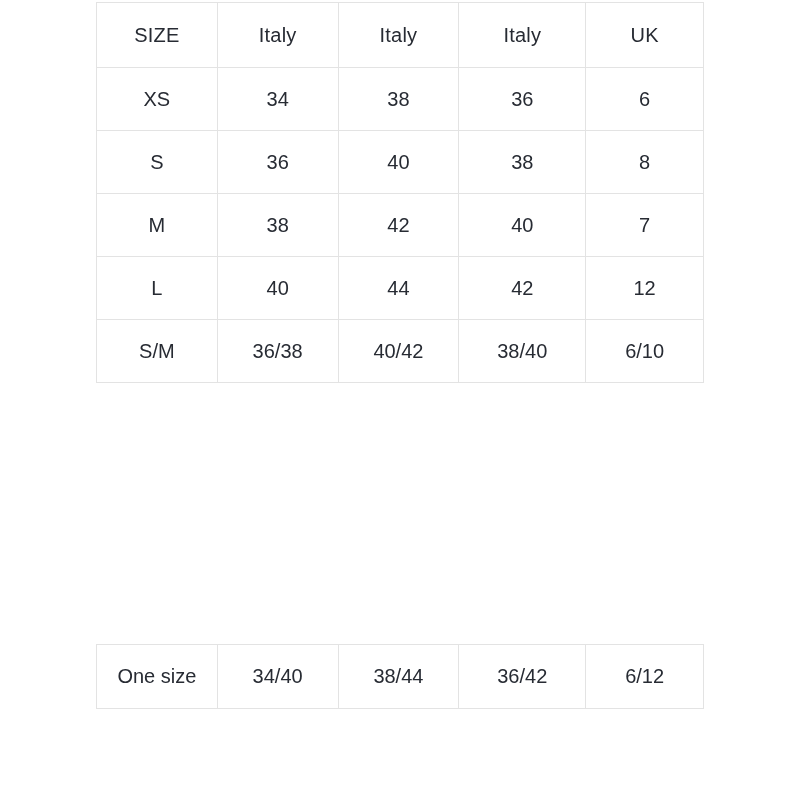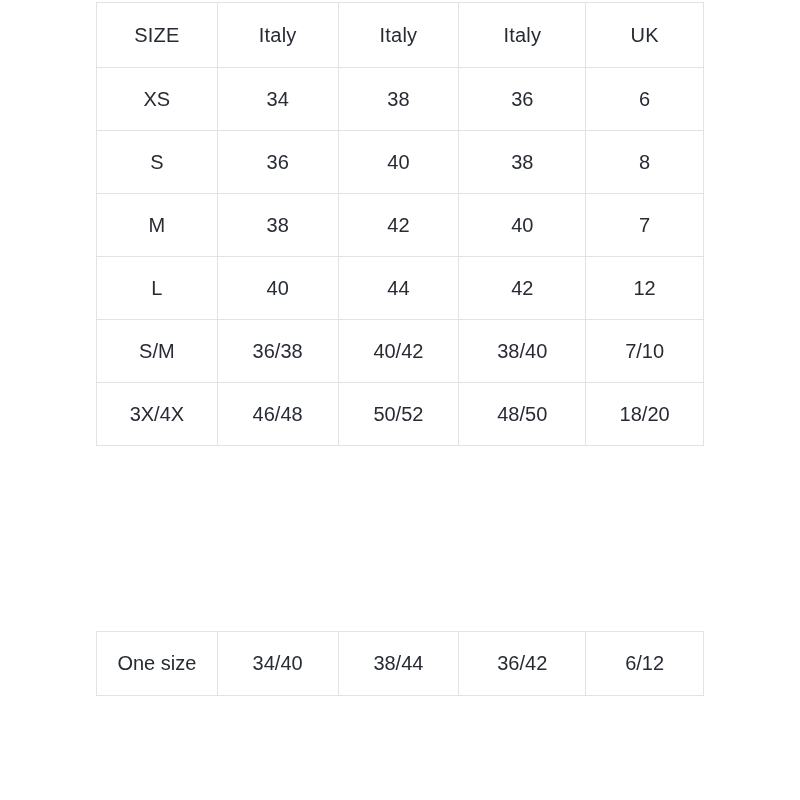--- a/index.html
+++ b/index.html
@@ -15,21 +15,21 @@
     height: 800px;
     position: relative;
     box-sizing: border-box;
   }
   .table-wrap {
     position: absolute;
     left: 96px;
     width: 608px;
   }
   #main-table-wrap { top: 2px; }
-  #secondary-table-wrap { top: 631px; }
+  #secondary-table-wrap { top: 644px; }
 
   table.size-table {
     border-collapse: collapse;
     width: 608px;
     table-layout: fixed;
   }
   table.size-table td, table.size-table th {
     border: 1px solid #e3e3e3;
     text-align: center;
     vertical-align: middle;
@@ -120,32 +120,25 @@
           <td class="valcell">42</td>
           <td class="valcell">12</td>
         </tr>
 
 
         <tr>
           <td class="rowhead">S/M</td>
           <td class="valcell">36/38</td>
           <td class="valcell">40/42</td>
           <td class="valcell">38/40</td>
-          <td class="valcell">7/10</td>
+          <td class="valcell">6/10</td>
         </tr>
 
 
 
-        <tr>
-          <td class="rowhead">3X/4X</td>
-          <td class="valcell">46/48</td>
-          <td class="valcell">50/52</td>
-          <td class="valcell">48/50</td>
-          <td class="valcell">18/20</td>
-        </tr>
       </tbody>
     </table>
   </div>
 
   <div class="table-wrap" id="secondary-table-wrap">
     <table class="size-table" id="secondary-table">
       <colgroup>
         <col class="c0">
           <col class="c1">
           <col class="c2">

